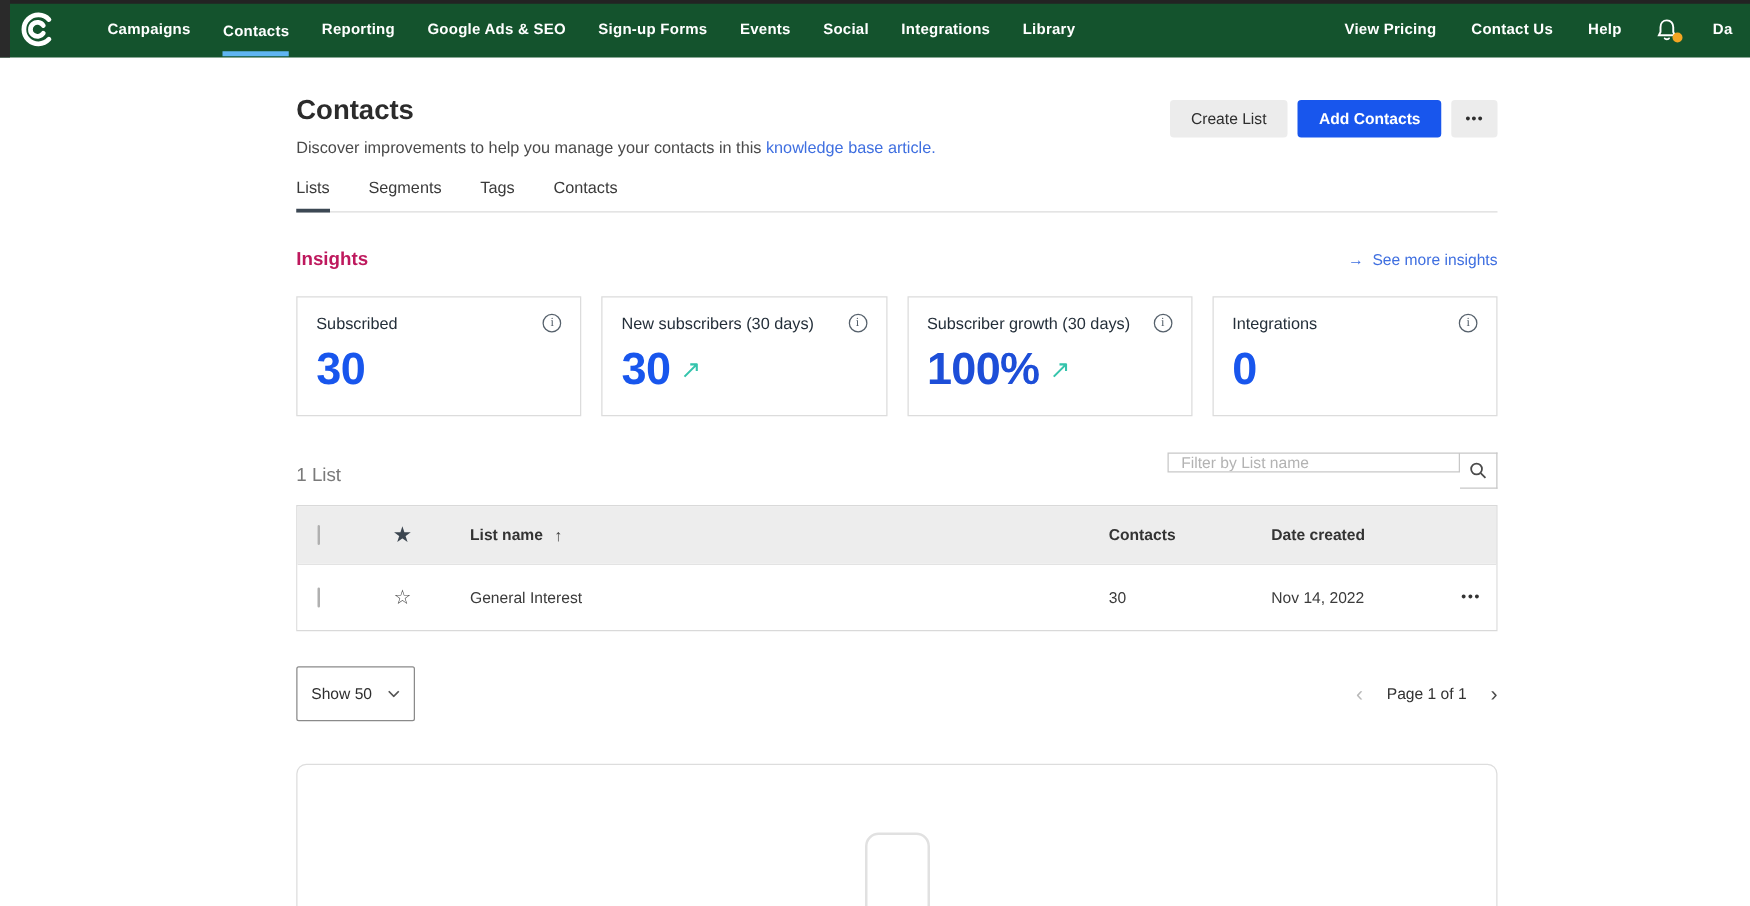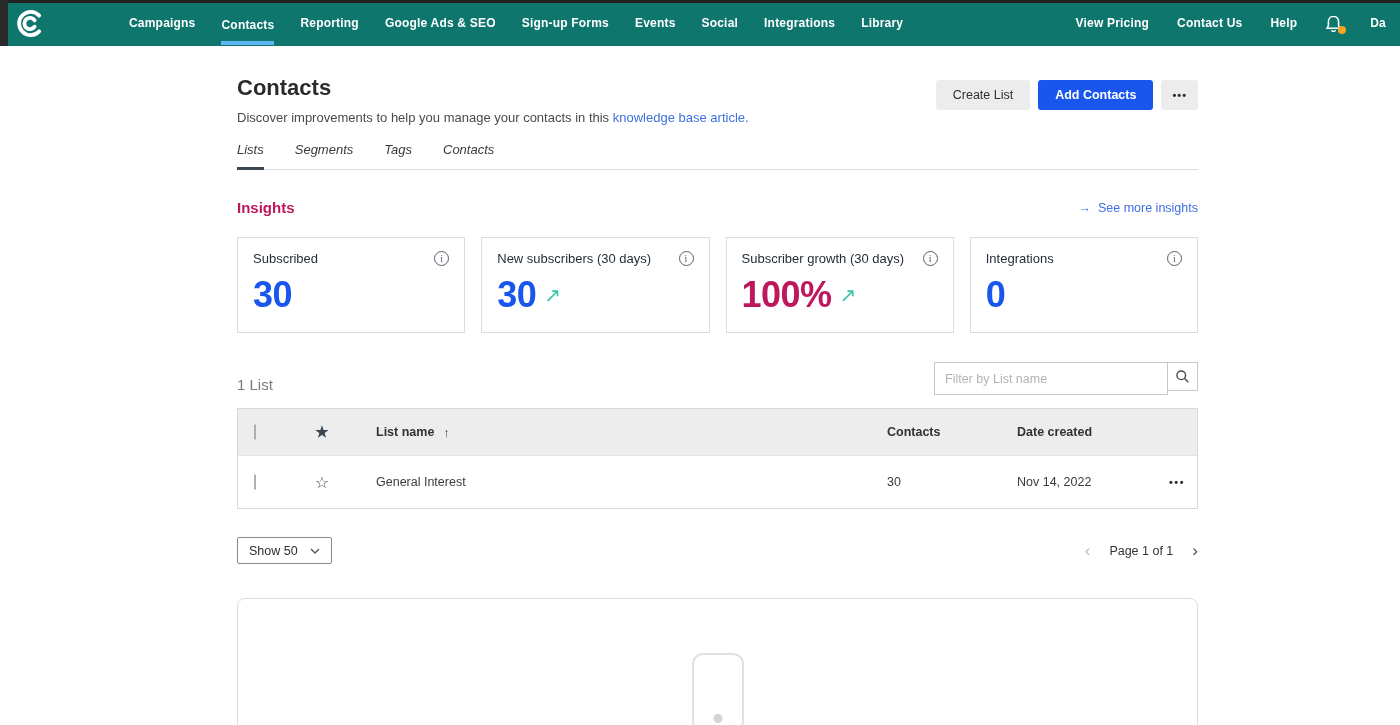--- a/index.html
+++ b/index.html
@@ -30,76 +30,76 @@
   .page-title { font-size:22px; font-weight:bold; color:#2b2b2b; }
   .page-sub { font-size:13px; color:#4a4a4a; margin-top:9px; }
   .page-sub a { text-decoration:none; cursor:pointer; }
   .header-actions { display:flex; gap:8px; margin-top:5px; align-items:flex-start; }
   .btn { height:30px; border:none; border-radius:3px; font-size:12.5px; font-family:inherit; cursor:pointer; }
   .btn-light { background:#ececec; color:#2e2e2e; padding:0 17px; }
   .btn-primary { color:#fff; font-weight:bold; padding:0 17px; }
   .btn-dots { background:#ececec; color:#2e2e2e; padding:0 11px; font-weight:bold; letter-spacing:1px; font-size:11px; }
 
   .tabs { display:flex; gap:31px; margin-top:17px; border-bottom:1px solid #dcdcdc; }
-  .tab { font-size:13px; color:#3a3a3a; padding-bottom:10px; border-bottom:3px solid transparent; margin-bottom:-1px; cursor:pointer;font-style:italic; }
+  .tab { font-size:13px; color:#3a3a3a; padding-bottom:10px; border-bottom:3px solid transparent; margin-bottom:-1px; cursor:pointer; }
   .tab.active { border-bottom-color:#3c4854; }
 
   .insights-head { display:flex; justify-content:space-between; align-items:center; margin-top:29px; }
   .insights-title { font-size:15px; font-weight:bold; color:#be185d; }
   .see-more { font-size:12.5px; text-decoration:none; cursor:pointer; display:flex; align-items:center; gap:7px; }
 
   .cards { display:grid; grid-template-columns:repeat(4,1fr); gap:16px; margin-top:21px; }
   .card { border:1px solid #dcdcdc; background:#fff; padding:13px 15px 15px; min-height:96px; }
   .card-top { display:flex; justify-content:space-between; align-items:center; }
   .card-label { font-size:13px; color:#242f3a; }
   .info-icon { width:15px; height:15px; border:1px solid #55606b; border-radius:50%; color:#55606b;
     font-family:"Liberation Serif", serif; font-size:10px; line-height:13px; text-align:center; cursor:pointer; flex:none; }
   .card-value { margin-top:8px; font-size:36px; font-weight:bold; letter-spacing:-.5px; display:flex; align-items:center; }
   .trend { font-size:20px; font-weight:normal; margin-left:8px; }
 
   .list-controls { display:flex; justify-content:space-between; align-items:center; margin-top:29px; }
   .list-count { font-size:15px; color:#7a7a7a; align-self:flex-end; margin-bottom:2px; }
   .filter-wrap { display:flex; }
-  .filter-input { width:234px; height:33px; border:1px solid #c8c8c8; padding:0 10px; font-size:12.5px; font-family:inherit; color:#0f766e; }
+  .filter-input { width:234px; height:16px; border:1px solid #c8c8c8; padding:0 10px; font-size:12.5px; font-family:inherit; color:#0f766e; }
   .filter-input::placeholder { color:#b3b3b3; }
   .search-btn { width:30px; height:29px; border:1px solid #c8c8c8; border-left:none; background:#fff; cursor:pointer;
     display:flex; align-items:center; justify-content:center; }
 
   .table { margin-top:13px; border:1px solid #d9d9d9; }
   .trow { display:grid; grid-template-columns:56px 56px 1fr 130px 150px 40px; align-items:center; }
   .thead { background:#ededed; height:46px; font-weight:bold; font-size:12.5px; color:#333; }
   .tbody-row { background:#fff; height:53px; border-top:1px solid #e3e3e3; font-size:12.5px; color:#3b3b3b; }
   .cell-check { padding-left:16px; }
   .checkbox { width:17px; height:17px; background:#fff; border:1px solid #b0b0b0; border-radius:2px; cursor:pointer; }
   .cell-star { text-align:center; font-size:15px; color:#3c4650; }
   .cell-name { padding-left:26px; display:flex; align-items:center; gap:9px; }
   .sort-arrow { font-size:13px; color:#444; }
   .cell-num, .cell-date { padding-left:10px; }
   .cell-actions { text-align:center; font-weight:bold; letter-spacing:1.5px; font-size:11px; color:#333; cursor:pointer; }
   .star-btn { cursor:pointer; font-size:16px; color:#4a4a4a; }
 
   .table-footer { display:flex; justify-content:space-between; align-items:center; margin-top:28px; }
-  .show-select { display:flex; align-items:center; gap:12px; height:27px; border:1px solid #8a8a8a; border-radius:2px;
+  .show-select { display:flex; align-items:center; gap:12px; height:44px; border:1px solid #8a8a8a; border-radius:2px;
     background:#fff; padding:0 11px; font-size:12.5px; color:#2e2e2e; font-family:inherit; cursor:pointer; }
   .pager { display:flex; align-items:center; gap:19px; font-size:12.5px; color:#333; }
   .pg-arrow { font-size:17px; line-height:1; cursor:pointer; background:none; border:none; font-family:inherit; }
   .pg-prev { color:#b9b9b9; }
   .pg-next { color:#4a4a4a; }
 
   .bottom-card { margin-top:34px; border:1px solid #ddd; border-radius:8px; height:300px; }
   .phone-icon { width:52px; height:79px; border:2px solid #e1e1e1; border-radius:11px; margin:54px auto 0; position:relative; }
   .phone-dot { position:absolute; left:50%; bottom:7px; transform:translateX(-50%); width:9px; height:9px; border-radius:50%; background:#d4d4d4; }
 </style>
 </head>
 <body>
 
 <div class="edge-top"></div>
 <div class="edge-left"></div>
 
-<nav class="topnav" style="background-color: #0f766e; gap: 43px;">
+<nav class="topnav" style="background-color: #14532d;">
   <div class="brand">
     <svg width="33" height="33" viewBox="0 0 40 40">
       <g fill="none" stroke="#ffffff" stroke-width="4.6" stroke-linecap="round">
         <path d="M 30.5 10.5 A 14 14 0 1 0 30.5 29.5"></path>
         <path d="M 25 16.2 A 6.8 6.8 0 1 0 25 23.8"></path>
       </g>
     </svg>
   </div>
   <div class="nav-items">
     <div class="nav-item">
@@ -205,21 +205,21 @@
         <span style="color: rgb(24, 86, 237);">30</span>
         <span class="trend" style="color: rgb(53, 196, 172);">↗</span>
       </div>
     </div>
     <div class="card">
       <div class="card-top">
         <span class="card-label">Subscriber growth (30 days)</span>
         <span class="info-icon">i</span>
       </div>
       <div class="card-value">
-        <span style="color: #be185d;">100%</span>
+        <span style="color: #1d4ed8;">100%</span>
         <span class="trend" style="color: rgb(53, 196, 172);">↗</span>
       </div>
     </div>
     <div class="card">
       <div class="card-top">
         <span class="card-label">Integrations</span>
         <span class="info-icon">i</span>
       </div>
       <div class="card-value">
         <span style="color: rgb(24, 86, 237);">0</span>

